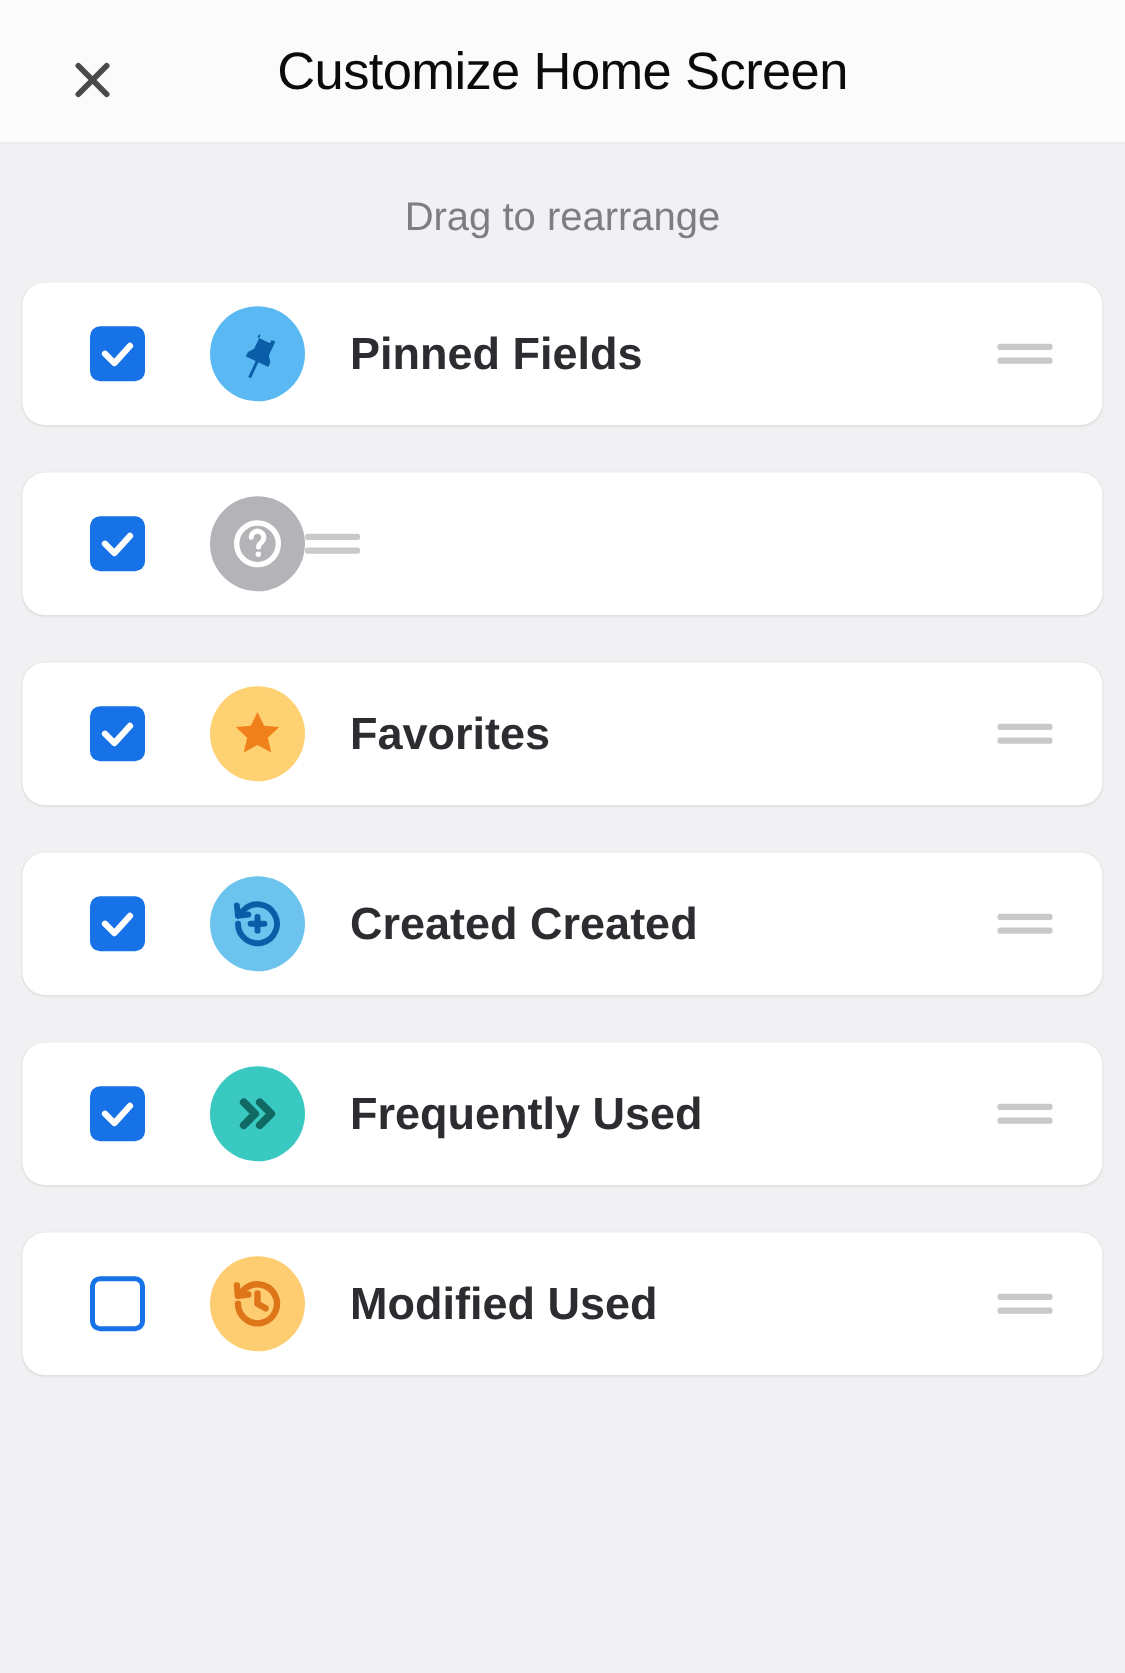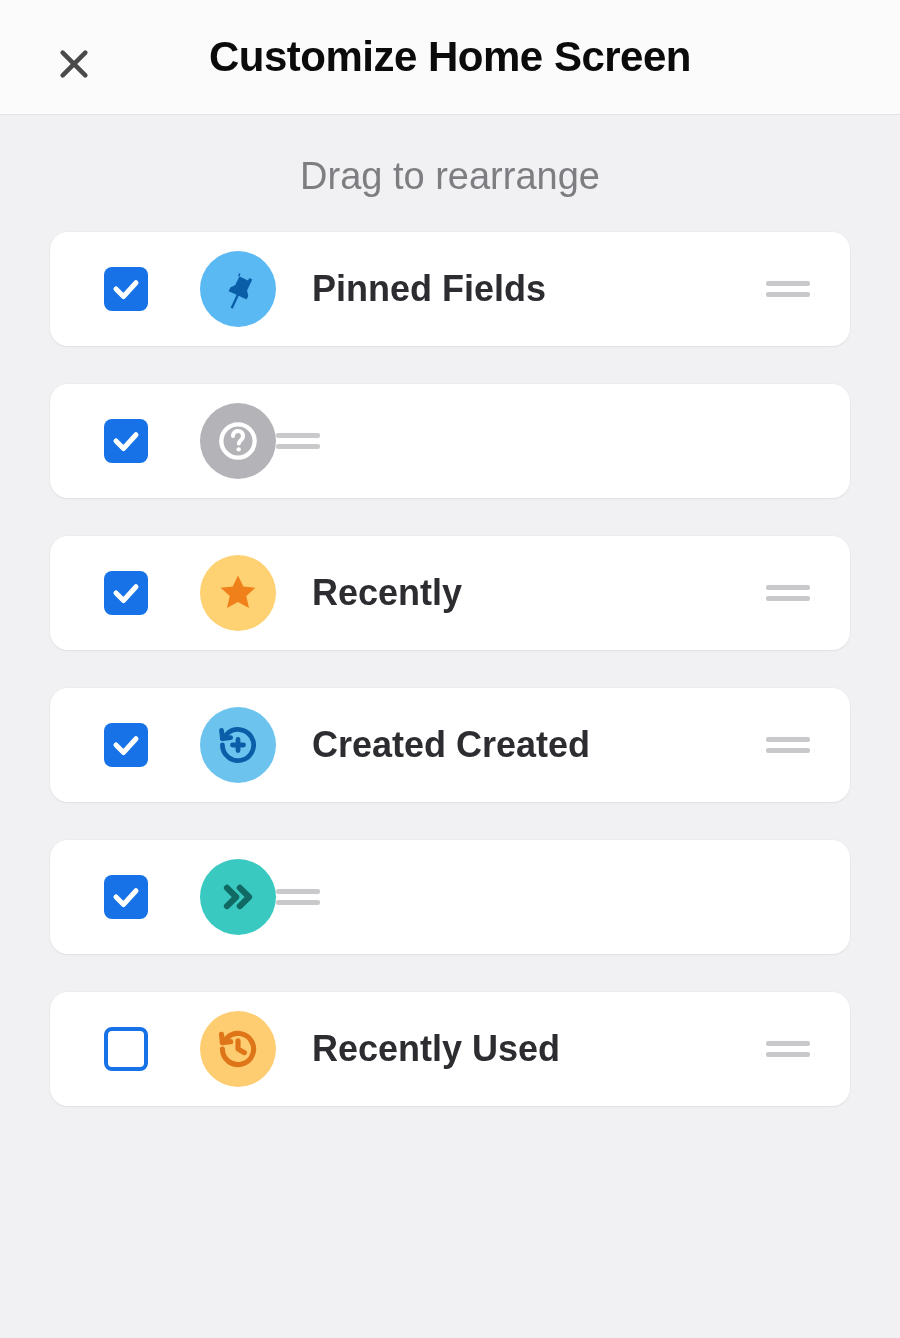--- a/index.html
+++ b/index.html
@@ -27,32 +27,32 @@
       display: flex;
       align-items: center;
       justify-content: center;
       cursor: pointer;
       color: #4a4a4a;
     }
     .header-title {
       width: 100%;
       text-align: center;
       font-size: 42px;
-      font-weight: 700;
+      font-weight: 400;
       color: #0b0b0b;
       letter-spacing: -0.5px;
     }
     .subheader {
       text-align: center;
-      font-size: 38px;
+      font-size: 32px;
       color: #7d7d82;
       padding: 40px 0 34px;
     }
     .list {
-      padding: 0 50px;
+      padding: 0 18px;
       display: flex;
       flex-direction: column;
       gap: 38px;
     }
     .row {
       background: #ffffff;
       border-radius: 18px;
       height: 114px;
       display: flex;
       align-items: center;
@@ -177,21 +177,21 @@
     <div class="checkbox checked">
       <svg width="30" height="30" viewBox="0 0 24 24" fill="none" stroke="#fff" stroke-width="4" stroke-linecap="round" stroke-linejoin="round">
           <polyline points="4 12 10 18 20 7"></polyline>
         </svg>
     </div>
     <div class="icon-badge badge-fav">
       <svg width="44" height="44" viewBox="0 0 24 24" fill="#f0801a">
           <path d="M12 2.5l2.9 6 6.6.6-5 4.6 1.5 6.5L12 16.9l-6 3.3 1.5-6.5-5-4.6 6.6-.6z"></path>
         </svg>
     </div>
-    <div class="row-label">Recently</div>
+    <div class="row-label">Favorites</div>
     <div class="drag-handle">
         <div class="bar"></div>
         <div class="bar"></div>
       </div>
   </div>
 
   <div class="row">
     <div class="checkbox checked">
       <svg width="30" height="30" viewBox="0 0 24 24" fill="none" stroke="#fff" stroke-width="4" stroke-linecap="round" stroke-linejoin="round">
           <polyline points="4 12 10 18 20 7"></polyline>
@@ -217,36 +217,37 @@
       <svg width="30" height="30" viewBox="0 0 24 24" fill="none" stroke="#fff" stroke-width="4" stroke-linecap="round" stroke-linejoin="round">
           <polyline points="4 12 10 18 20 7"></polyline>
         </svg>
     </div>
     <div class="icon-badge badge-freq">
       <svg width="44" height="44" viewBox="0 0 24 24" fill="none" stroke="#106a63" stroke-width="3.4" stroke-linecap="round" stroke-linejoin="round">
           <polyline points="6 7 11 12 6 17"></polyline>
           <polyline points="13 7 18 12 13 17"></polyline>
         </svg>
     </div>
+    <div class="row-label">Frequently Used</div>
     <div class="drag-handle">
         <div class="bar"></div>
         <div class="bar"></div>
       </div>
   </div>
 
   <div class="row">
     <div class="checkbox unchecked"></div>
     <div class="icon-badge badge-used">
       <svg width="44" height="44" viewBox="0 0 24 24" fill="none" stroke="#de7518" stroke-width="2.8" stroke-linecap="round" stroke-linejoin="round">
           <path d="M3.5 12a8.5 8.5 0 1 0 2.4-5.9L3.5 8.5"></path>
           <polyline points="3 4 3.5 8.5 8 8"></polyline>
           <polyline points="12 7.5 12 12 15.5 14"></polyline>
         </svg>
     </div>
-    <div class="row-label">Recently Used</div>
+    <div class="row-label">Modified Used</div>
     <div class="drag-handle">
         <div class="bar"></div>
         <div class="bar"></div>
       </div>
   </div>
 
 
 </div>
 
 </body></html>

